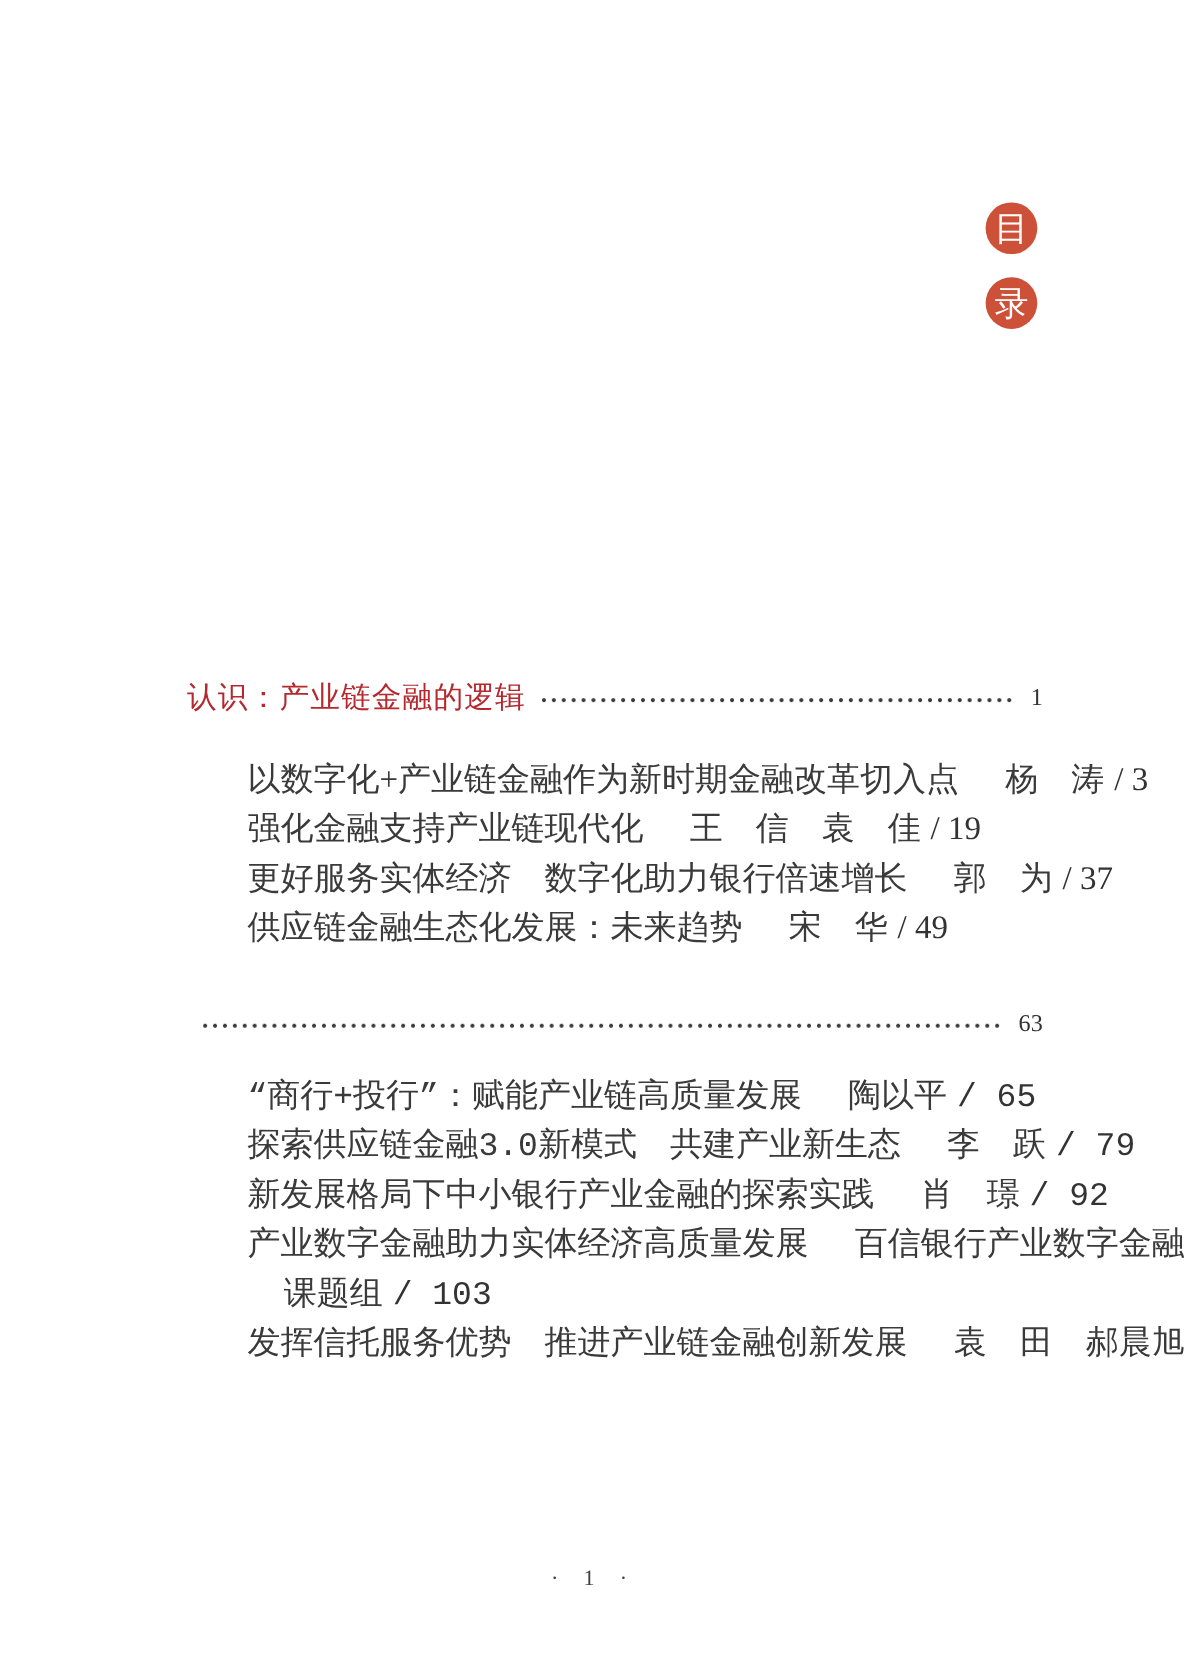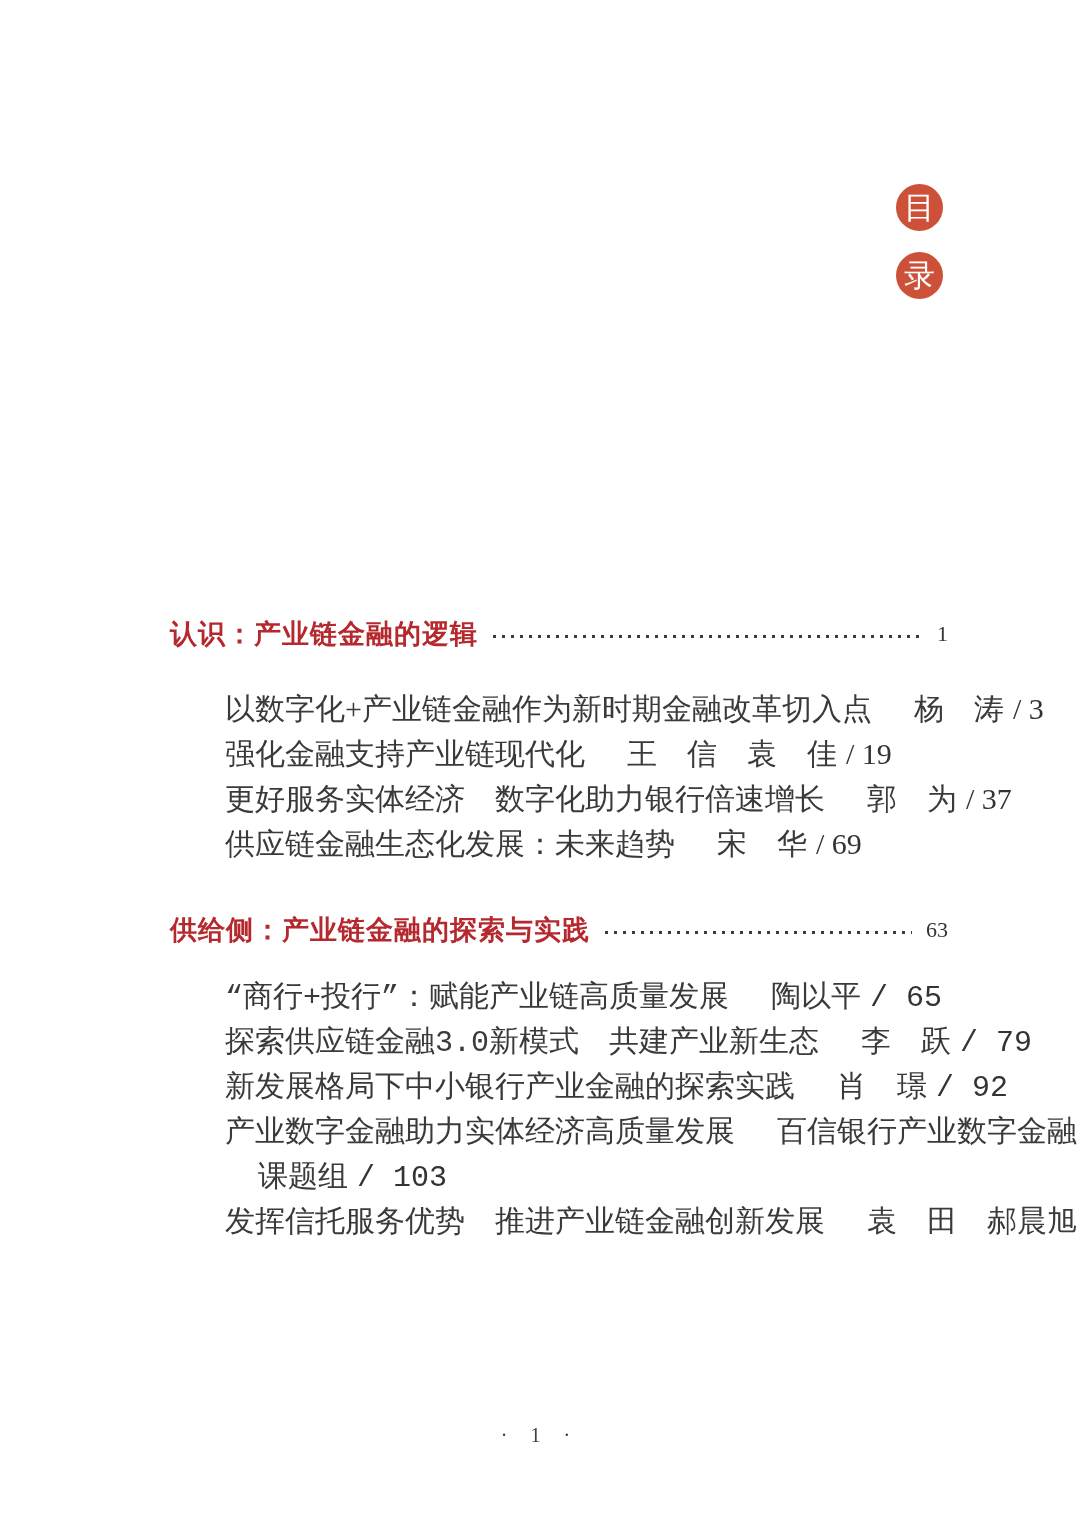--- a/index.html
+++ b/index.html
@@ -34,21 +34,21 @@
   
   .content{
     position:absolute;left:170px;top:612px;width:778px;
     color:var(--body_text);
   }
   .heading-row{
     display:flex;align-items:center;height:44px;
     white-space:nowrap;
   }
   .heading-title{
-    font-size:27px;font-weight:bold;color:var(--accent_red);
+    font-size:27px;font-weight:normal;color:var(--accent_red);
     letter-spacing:1px;
   }
   .leader{
     flex:1;align-self:stretch;
     margin-left:12px;margin-right:14px;
     background-image:radial-gradient(circle,var(--leader_dot) 1.7px,transparent 2px);
     background-size:9px 9px;
     background-repeat:repeat-x;
     background-position:left 58%;
   }
@@ -103,26 +103,25 @@
       <div class="entry">
         <span class="entry-title">以数字化+产业链金融作为新时期金融改革切入点</span><span class="entry-authors">杨　涛</span><span class="entry-page">/ 3</span>
       </div>
       <div class="entry">
         <span class="entry-title">强化金融支持产业链现代化</span><span class="entry-authors">王　信　袁　佳</span><span class="entry-page">/ 19</span>
       </div>
       <div class="entry">
         <span class="entry-title">更好服务实体经济　数字化助力银行倍速增长</span><span class="entry-authors">郭　为</span><span class="entry-page">/ 37</span>
       </div>
       <div class="entry">
-        <span class="entry-title">供应链金融生态化发展：未来趋势</span><span class="entry-authors">宋　华</span><span class="entry-page">/ 69</span>
+        <span class="entry-title">供应链金融生态化发展：未来趋势</span><span class="entry-authors">宋　华</span><span class="entry-page">/ 49</span>
       </div>
     </div>
 
     <div class="heading-row sec2-heading">
-      <span class="heading-title">供给侧：产业链金融的探索与实践</span>
       <span class="leader"></span>
       <span class="heading-page">63</span>
     </div>
 
     <div class="entry-list sec2-entries">
       <div class="entry">
         <span class="entry-title">“商行+投行”：赋能产业链高质量发展</span><span class="entry-authors">陶以平</span><span class="entry-page">/ 65</span>
       </div>
       <div class="entry">
         <span class="entry-title">探索供应链金融3.0新模式　共建产业新生态</span><span class="entry-authors">李　跃</span><span class="entry-page">/ 79</span>

